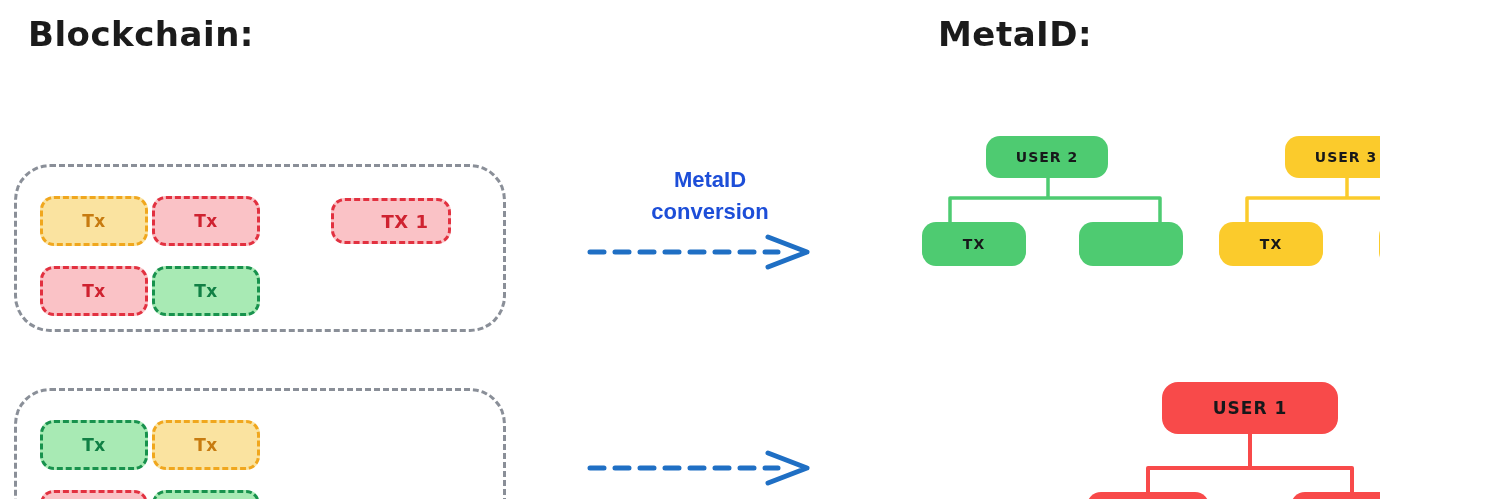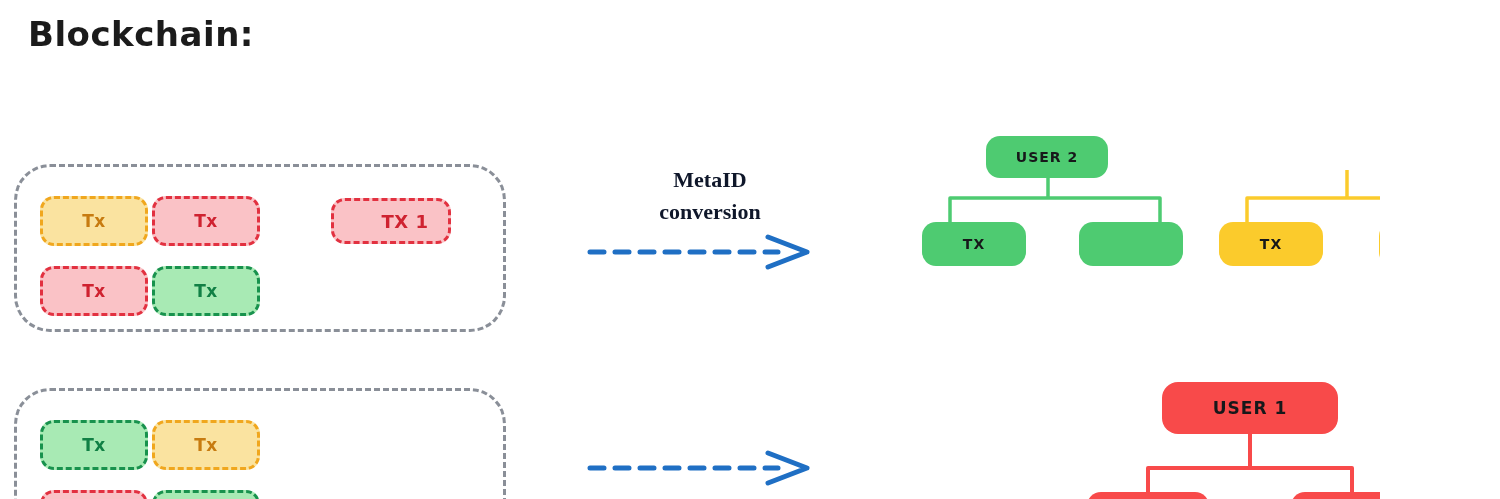--- a/index.html
+++ b/index.html
@@ -60,24 +60,24 @@
   .tx.yellow { background: #FAE3A0; border-color: #F0A71E; color: #C77B10; }
   .tx.red    { background: #FAC2C6; border-color: #E23140; color: #CF2230; }
   .tx.green  { background: #A8EAB4; border-color: #18924D; color: #118045; }
 
   .tx.wide { width: 108px; height: 50px; }
   .tx.lbl  { width: 120px; height: 46px; font-size: 18px; padding-left: 28px; }
 
   
   .conv-label {
     position: absolute;
-    font-family: Liberation Serif, serif;
+    font-family: Liberation Sans, sans-serif;
     font-size: 22px;
     font-weight: 700;
-    color: #0f172a;
+    color: #1d4ed8;
     text-align: center;
     line-height: 1.45;
     white-space: pre-line;
     width: 230px;
   }
   #conv-label-1 { left: 595px; top: 164px; }
 
   .arrow-svg { position: absolute; }
   #arrow-1 { left: 586px; top: 232px; }
   #arrow-2 { left: 586px; top: 448px; }
@@ -141,31 +141,33 @@
   <svg class="arrow-svg" id="arrow-1" width="228" height="38" viewBox="0 0 228 38">
     <line x1="4" y1="20" x2="192" y2="20" stroke="#1F6FC4" stroke-width="5" stroke-linecap="round" stroke-dasharray="14 11"></line>
     <path d="M182 5 L221 20 L182 35" fill="none" stroke="#1F6FC4" stroke-width="5" stroke-linecap="round" stroke-linejoin="round"></path>
   </svg>
 
   <svg class="arrow-svg" id="arrow-2" width="228" height="38" viewBox="0 0 228 38">
     <line x1="4" y1="20" x2="192" y2="20" stroke="#1F6FC4" stroke-width="5" stroke-linecap="round" stroke-dasharray="14 11"></line>
     <path d="M182 5 L221 20 L182 35" fill="none" stroke="#1F6FC4" stroke-width="5" stroke-linecap="round" stroke-linejoin="round"></path>
   </svg>
 
+  <div class="section-title" id="title-metaid">MetaID:</div>
 
   <svg class="connector" style="left:925px; top:170px;" width="260" height="62" viewBox="0 0 260 62">
     <path d="M123 0 L123 28 M25 28 L235 28 M25 28 L25 58 M235 28 L235 58" fill="none" stroke="#4ECB71" stroke-width="3.5" stroke-linecap="round"></path>
   </svg>
   <div class="node green root" style="left:986px; top:136px;">USER 2</div>
   <div class="node green child" style="left:922px; top:222px;">TX</div>
   <div class="node green child blank" style="left:1079px; top:222px;"></div>
 
   <svg class="connector" style="left:1222px; top:170px;" width="262" height="62" viewBox="0 0 262 62">
     <path d="M125 0 L125 28 M25 28 L237 28 M25 28 L25 58 M237 28 L237 58" fill="none" stroke="#FBCB2C" stroke-width="3.5" stroke-linecap="round"></path>
   </svg>
+  <div class="node amber root" style="left:1285px; top:136px;">USER 3</div>
   <div class="node amber child" style="left:1219px; top:222px;">TX</div>
   <div class="node amber child blank" style="left:1379px; top:222px;"></div>
 
   <svg class="connector" style="left:1130px; top:432px;" width="290" height="67" viewBox="0 0 290 67">
     <path d="M120 0 L120 36 M18 36 L222 36 M18 36 L18 67 M222 36 L222 67" fill="none" stroke="#F84A4A" stroke-width="4" stroke-linecap="round"></path>
   </svg>
   <div class="node red root-big" style="left:1162px; top:382px;">USER 1</div>
   <div class="node red child-big blank" style="left:1087px; top:492px;"></div>
   <div class="node red child-big blank" style="left:1291px; top:492px;"></div>
 

